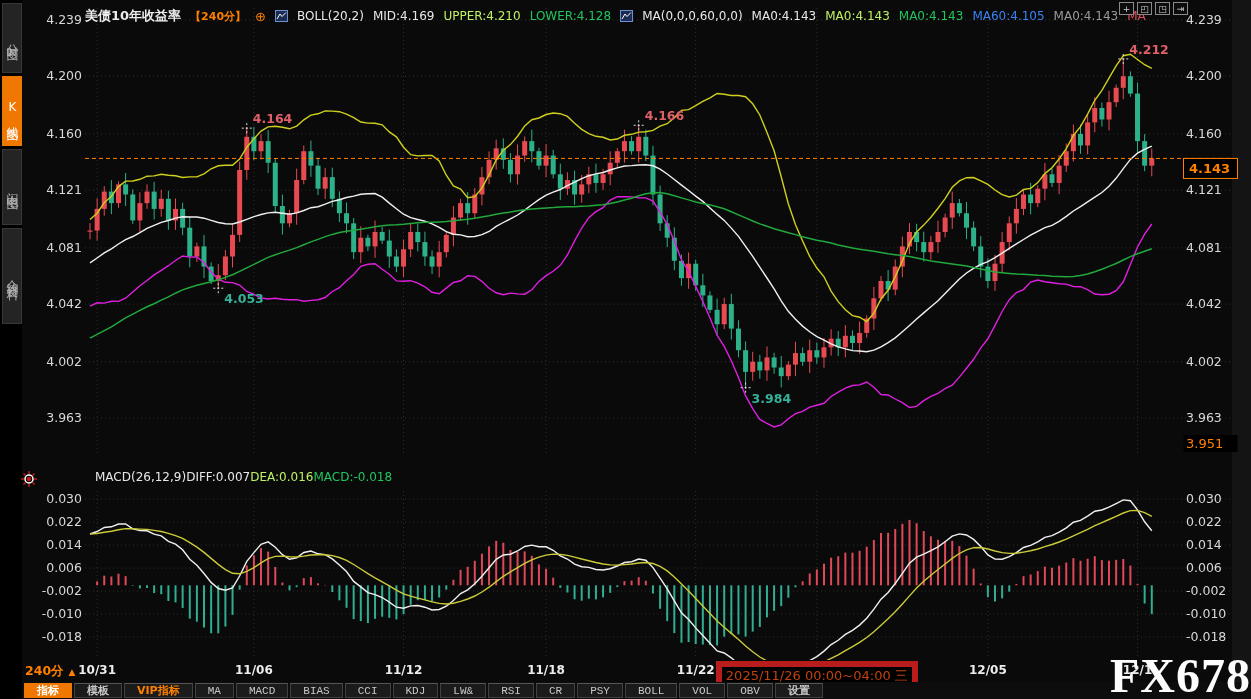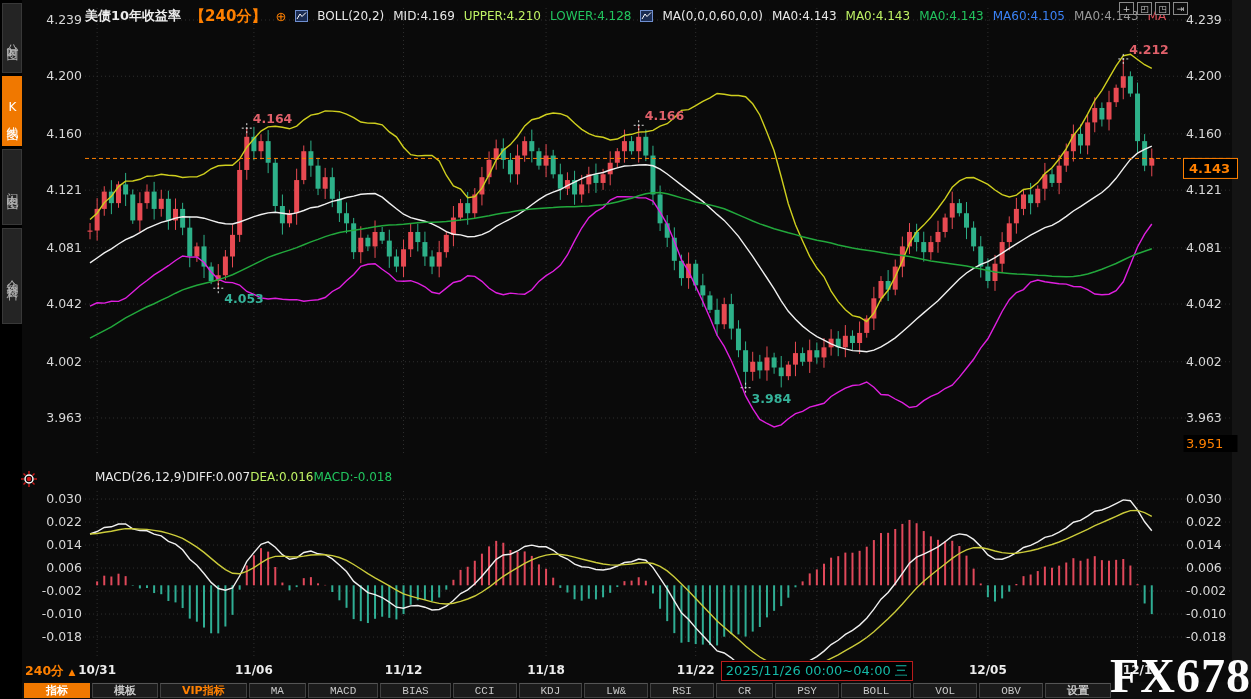--- a/index.html
+++ b/index.html
@@ -23,24 +23,24 @@
   
   .tr-icons{position:absolute;left:1119px;top:2px;display:flex;gap:3px;z-index:6;}
   .tr-ico{width:15px;height:13px;border:1px solid #8a8a8a;background:#0c0c0c;color:#cfcfcf;font-size:9px;line-height:12px;text-align:center;box-sizing:border-box;}
   
   .burst{position:absolute;left:21px;top:471px;width:16px;height:16px;z-index:7;}
   
   .xaxis{position:absolute;left:0;top:660px;width:1082px;height:21px;z-index:5;}
   .period-sel{position:absolute;left:25px;top:3px;color:#ff8000;font-weight:bold;font-size:12.5px;}
   .period-arrow{color:#ff8000;font-size:9px;margin-left:5px;}
   .xdate{position:absolute;top:3px;transform:translateX(-50%);color:#ececec;font-weight:bold;font-size:12px;}
-  .xhl{position:absolute;top:1px;transform:translateX(-50%);color:#14b8a6;font-size:13px;background:#000;border:1px solid #b91c1c;padding:0 4px;white-space:nowrap;}
+  .xhl{position:absolute;top:1px;transform:translateX(-50%);color:#c2410c;font-size:13px;background:#000;border:6px solid #b91c1c;padding:0 4px;white-space:nowrap;}
   
   .toolbar{position:absolute;left:22px;top:682px;width:1229px;height:17px;background:#0d0d0d;display:flex;gap:2px;align-items:center;padding-left:2px;box-sizing:border-box;z-index:5;}
-  .tbtn{height:15px;line-height:14px;padding:0 21px;background:#1b1b1b;border:1px solid #414141;border-top-color:#555;color:#c8c8c8;
+  .tbtn{height:15px;line-height:14px;padding:0 12px;background:#1b1b1b;border:1px solid #414141;border-top-color:#555;color:#c8c8c8;
     font-size:11px;font-family:"Liberation Mono","DejaVu Sans Mono",monospace;box-sizing:border-box;cursor:default;}
   .tbtn.cn{font-family:"DejaVu Sans",sans-serif;font-weight:bold;}
   .tbtn.active{background:#f07800;border-color:#f07800;color:#fff;}
   .tbtn.vip{color:#ff8000;}
   .watermark{position:absolute;left:1110px;top:648px;font-family:"Liberation Serif","DejaVu Serif",serif;font-weight:bold;font-size:48px;color:#fdfdfd;letter-spacing:1px;z-index:8;}
   .right-strip{position:absolute;left:1232px;top:0;width:19px;height:699px;background:#141414;z-index:1;}
   svg text{font-family:"DejaVu Sans",sans-serif;}
 </style>
 </head>
 <body>
@@ -623,21 +623,21 @@
 
   <div class="sidebar">
     <div class="side-tab t1">分时图</div>
     <div class="side-tab t2 active">K线图</div>
     <div class="side-tab t3">闪电图</div>
     <div class="side-tab t4">合约资料</div>
   </div>
 
   <div class="header">
     <span class="sym">美债10年收益率</span>
-    <span class="c-orange bold" style="font-size:15px">【240分】</span>
+    <span class="c-orange bold" style="font-size:11px">【240分】</span>
     <span class="oicon">⊕</span>
     <span class="mini-chart">
       <svg width="13" height="12">
           <rect x="0.5" y="0.5" width="12" height="11" fill="#1b2c52" stroke="#6f8fd0"></rect>
           <path d="M2,9 L5,4 L7,6.5 L11,2.5" stroke="#fff" stroke-width="1" fill="none"></path>
         </svg>
     </span>
     <span class="c-white">BOLL(20,2)</span>
     <span class="c-white">MID:4.169</span>
     <span class="c-yellow">UPPER:4.210</span>

